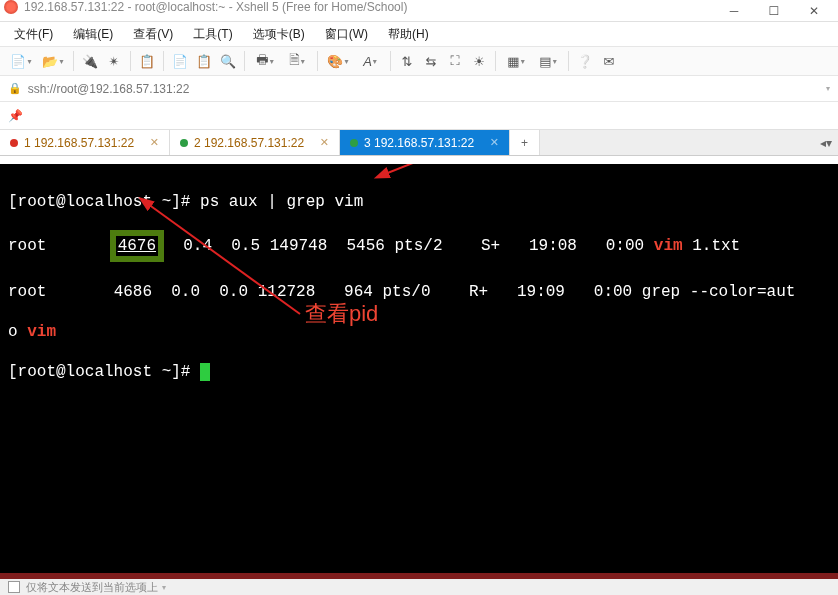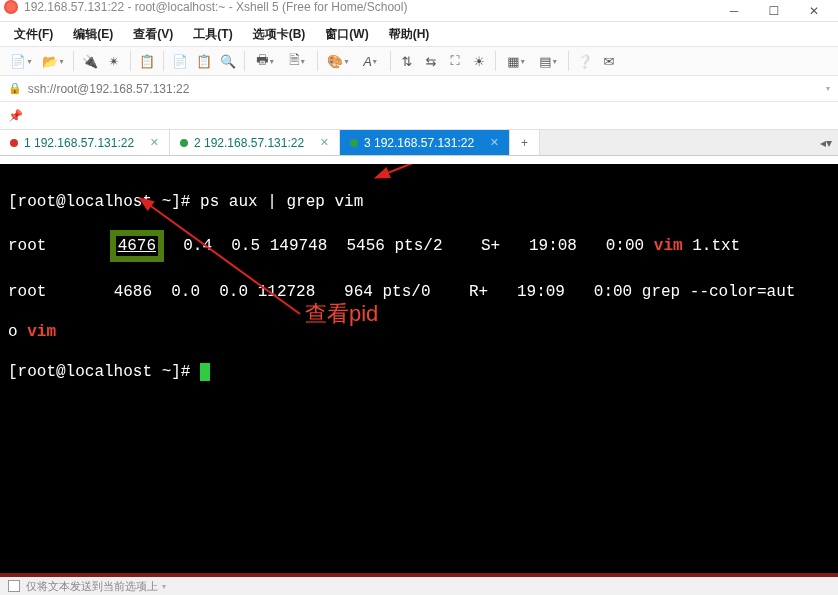--- a/index.html
+++ b/index.html
@@ -33,21 +33,21 @@
     .winbtn { width: 40px; height: 22px; display: flex; align-items: center; justify-content: center; color: #555; }
     .menubar {
       height: 24px;
       display: flex;
       align-items: center;
       padding: 0 6px;
       gap: 4px;
       font-size: 12px;
       color: #222;
     }
-    .menubar .menu-item { padding: 2px 8px; cursor: default; font-weight: bold; }
+    .menubar .menu-item { padding: 2px 8px; cursor: default; }
     .toolbar {
       height: 30px;
       display: flex;
       align-items: center;
       padding: 0 6px;
       gap: 2px;
       border-top: 1px solid #e6e6e6;
       border-bottom: 1px solid #e6e6e6;
       background: #fafafa;
     }
@@ -91,21 +91,21 @@
     }
     .tab {
       display: flex;
       align-items: center;
       padding: 0 10px;
       gap: 6px;
       border-right: 1px solid #ddd;
       background: #fff;
       min-width: 170px;
       font-size: 12px;
-      color: #0f766e;
+      color: #a16207;
       position: relative;
       cursor: pointer;
     }
     .tab.active {
       background: #0f7fd7;
       color: #fff;
     }
     .tab .dot { width: 8px; height: 8px; border-radius: 50%; }
     .dot.red { background: #d93025; }
     .dot.green { background: #2e9e44; }
@@ -145,21 +145,21 @@
     .statusbar {
       position: absolute;
       bottom: 0; left: 0; right: 0;
       height: 22px;
       background: #f0f0f0;
       display: flex;
       align-items: center;
       padding: 0 8px;
       color: #888;
       font-size: 11px;
-      border-top: 4px solid #7f1d1d;
+      border-top: 6px solid #7f1d1d;
     }
     .statusbar .chk {
       width: 12px; height: 12px;
       background: #fff;
       border: 1px solid #999;
       margin-right: 6px;
     }
   </style>
 </head>
 <body>

